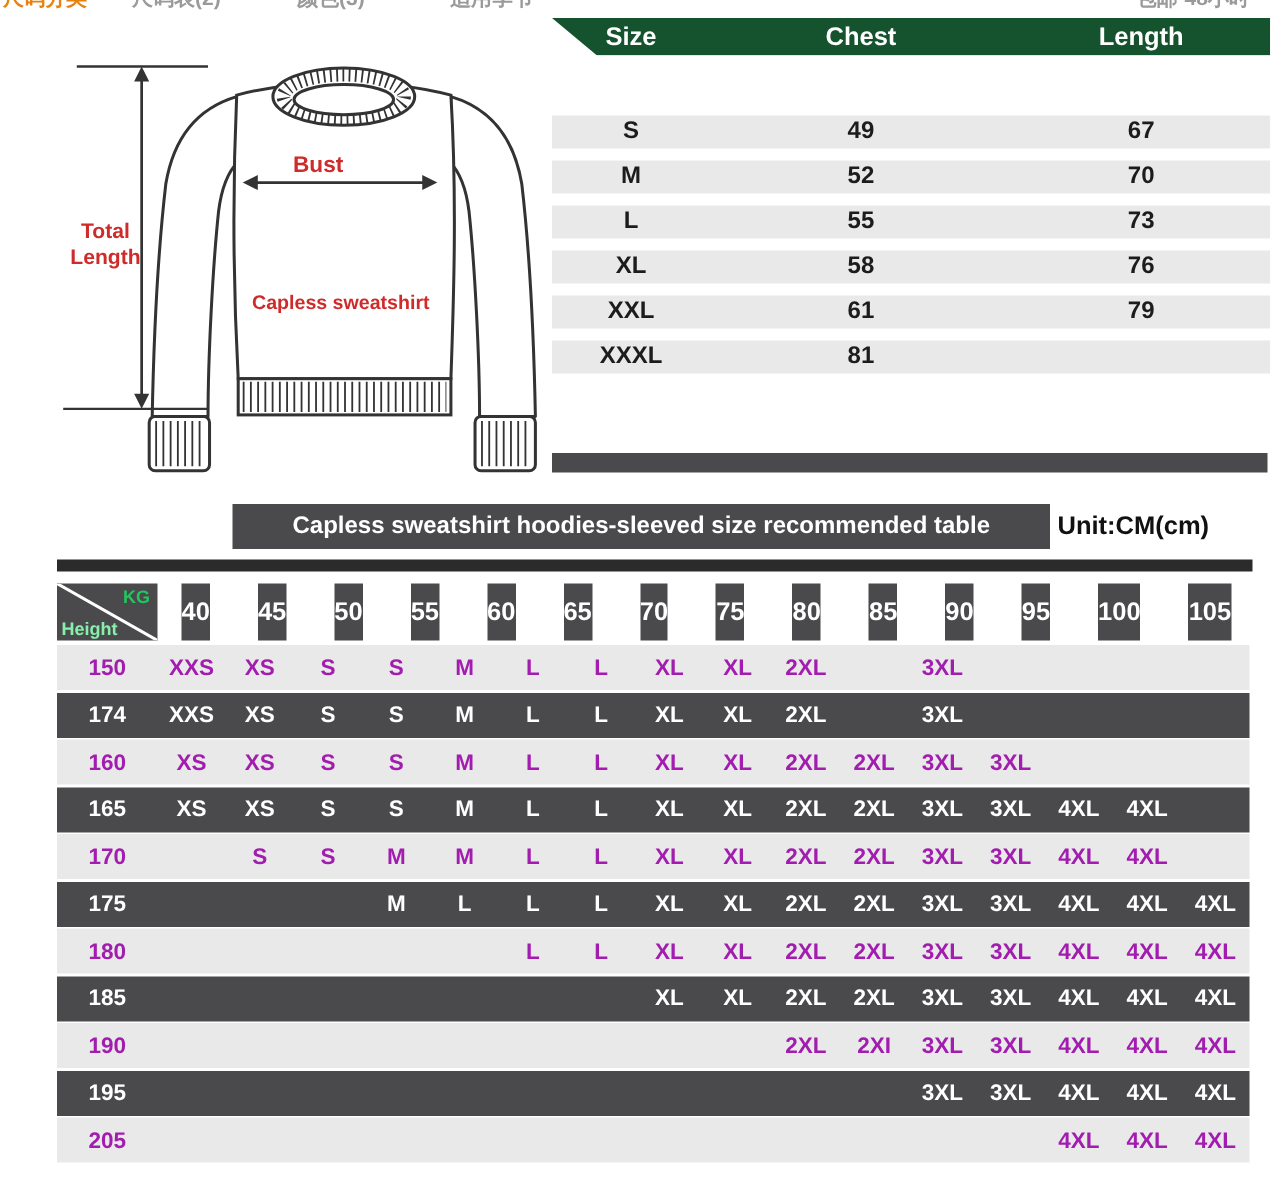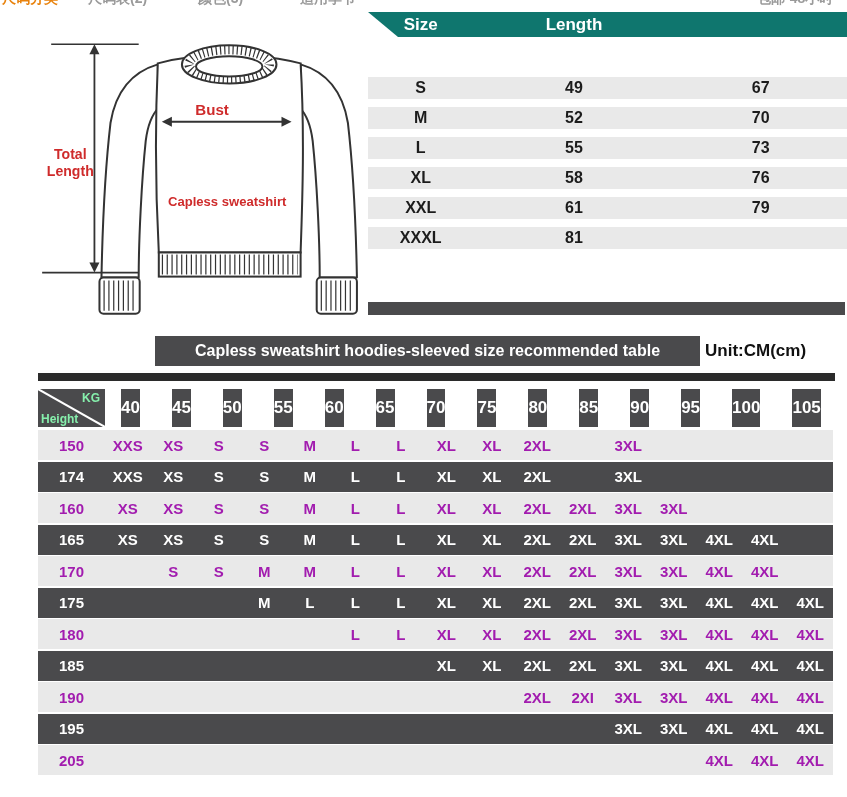--- a/index.html
+++ b/index.html
@@ -13,21 +13,21 @@
   
   #top-strip { position:absolute; top:0; left:0; width:847px; height:10px; overflow:hidden; }
   .ts-frag { position:absolute; top:-10px; font-size:14px; font-weight:700; white-space:nowrap; }
 
   
   #diagram-wrap { position:absolute; left:18px; top:20px; width:352px; height:302px; }
 
   
   #size-table { position:absolute; left:368px; top:12px; width:479px; }
   #st-header {
-    height:25px; line-height:25px; background:#0f766e; color:#ffffff;
+    height:25px; line-height:25px; background:#14532d; color:#ffffff;
     display:grid; grid-template-columns:22% 42% 36%;
     clip-path:polygon(0 0, 100% 0, 100% 100%, 30px 100%);
     font-size:17px;
   }
   #st-header span { text-align:center; }
   #st-body { margin-top:40px; }
   .st-row {
     height:22px; margin-bottom:8px; background:#e9e9e9;
     display:grid; grid-template-columns:22% 42% 36%; align-items:center;
     font-size:16px; color:#1c1c1c;
@@ -53,21 +53,21 @@
 
   
   #rec-table { position:absolute; left:38px; top:389px; width:795px; }
   #rt-header { display:grid; grid-template-columns:67px repeat(16, 1fr); height:38px; }
   .rt-box {
     margin:0 16px; background:#4a4a4c; color:#ffffff;
     font-size:17px; line-height:38px; 
   }
   #rt-corner { position:relative; background:#4a4a4c; height:38px; overflow:hidden; }
   #rt-corner svg { position:absolute; left:0; top:0; }
-  #corner-kg { position:absolute; top:2px; right:5px; color:#86efac; font-size:12px; }
+  #corner-kg { position:absolute; top:2px; right:5px; color:#22c55e; font-size:12px; }
   #corner-height { position:absolute; bottom:1px; left:3px; color:#86efac; font-size:12px; }
   #rt-body { margin-top:3px; }
   .rt-row {
     display:grid; grid-template-columns:67px repeat(16, 1fr);
     height:30px; margin-bottom:1.5px; align-items:center;
     font-size:15px;
   }
   .rt-row.light { background:#e9e9e9; color:#a21caf; }
   .rt-row.dark  { background:#4a4a4c; color:#ffffff; }
   .rt-label { text-align:center; font-size:15px; }
@@ -119,20 +119,21 @@
       <text x="193" y="94" text-anchor="middle" font-size="15" font-weight="bold" fill="#cf2b2b">Bust</text>
       <text x="52" y="138" text-anchor="middle" font-size="14" font-weight="bold" fill="#cf2b2b">Total</text>
       <text x="52" y="155" text-anchor="middle" font-size="14" font-weight="bold" fill="#cf2b2b">Length</text>
       <text x="208" y="185" text-anchor="middle" font-size="13" font-weight="bold" fill="#cf2b2b">Capless sweatshirt</text>
     </svg>
   </div>
 
   <div id="size-table">
     <div id="st-header">
       <span>Size</span>
+      <span>Chest</span>
       <span>Length</span>
     </div>
     <div id="st-body">
         <div class="st-row">
           <span>S</span>
           <span>49</span>
           <span>67</span>
         </div>
         <div class="st-row">
           <span>M</span>

